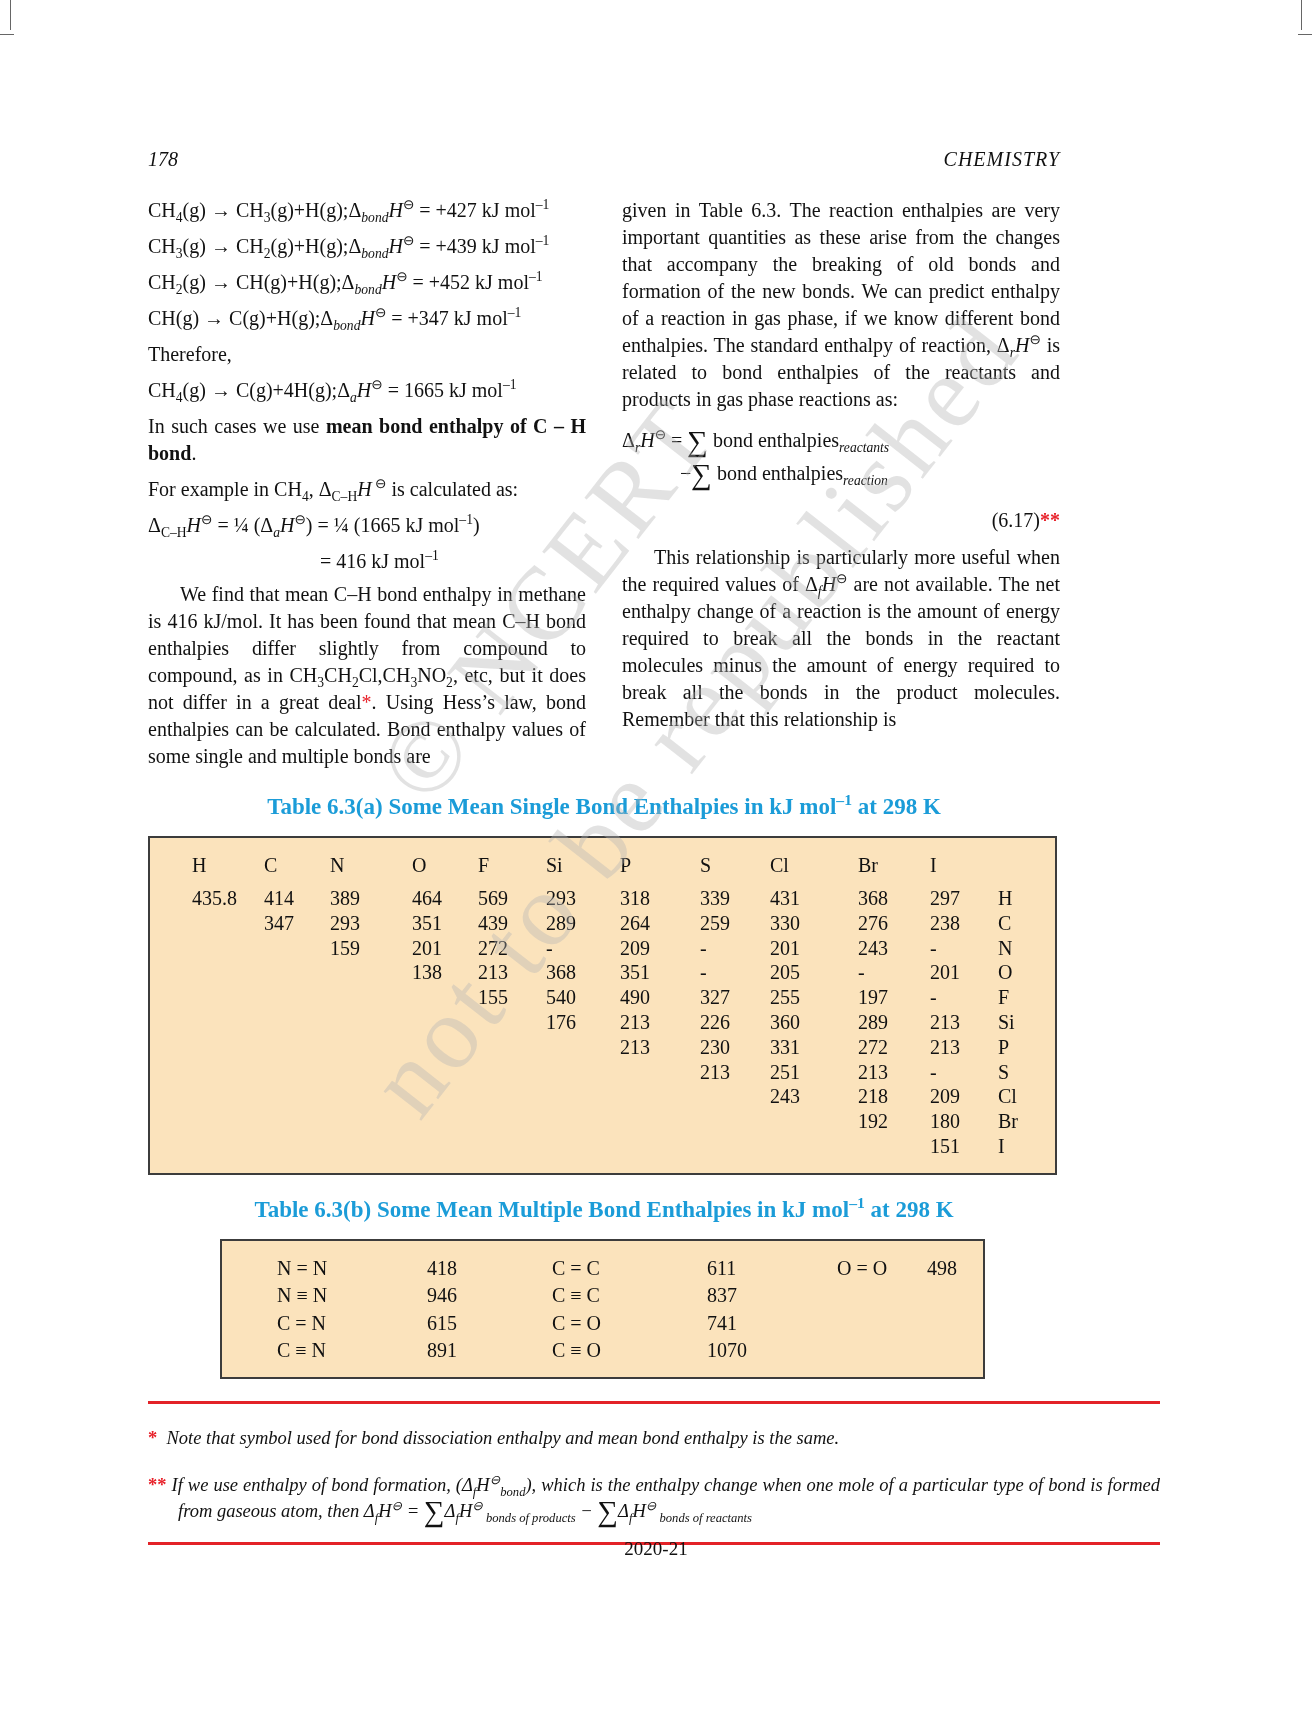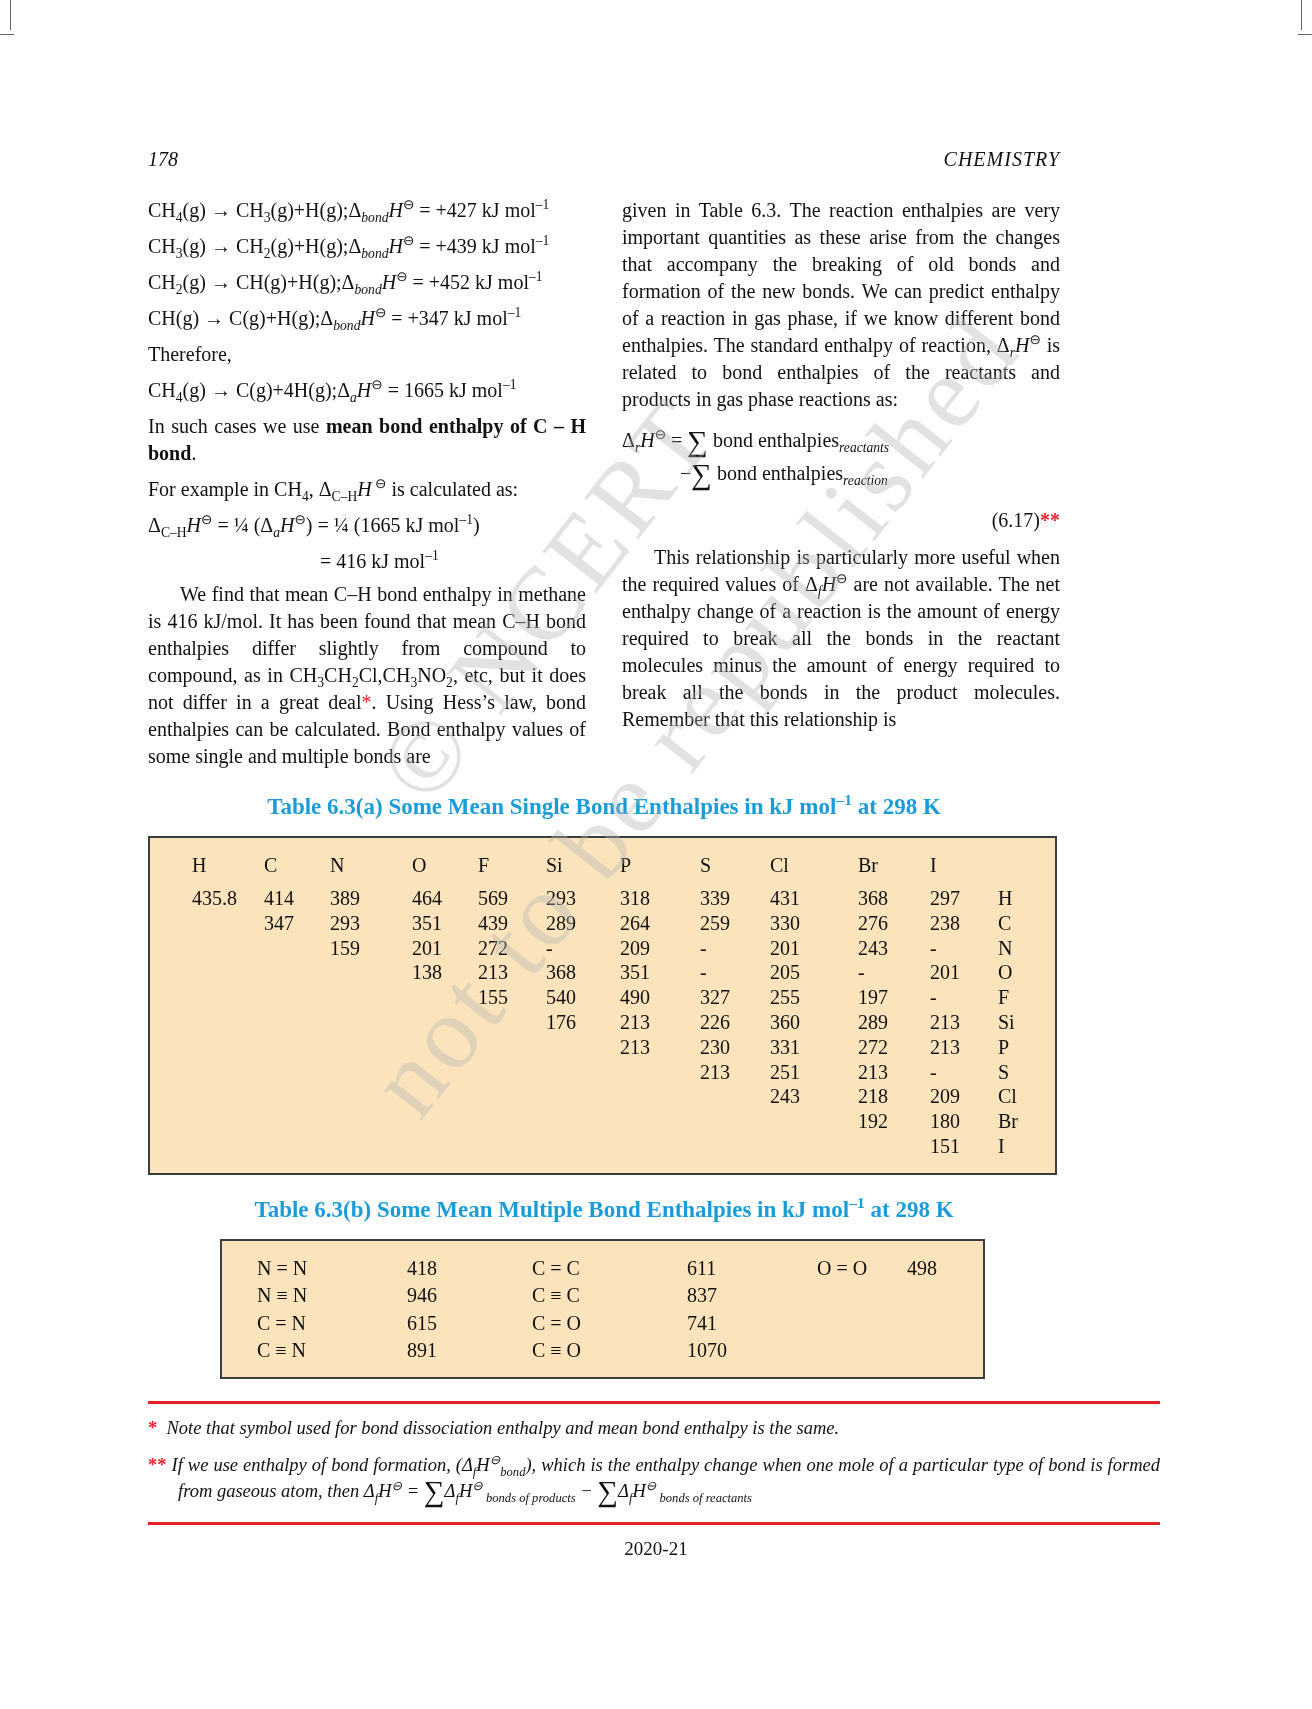--- a/index.html
+++ b/index.html
@@ -56,30 +56,30 @@
   .ta-header { margin-bottom: 8px; line-height: 26px; }
   .ta-cell { text-align: left; }
 
   .table-b {
     width: 765px; margin-left: 72px; background: #fbe3bc; border: 2px solid #3c3c3c;
     padding: 14px 0 12px 0; font-size: 20px;
   }
   .tb-row {
     display: grid;
     grid-template-columns: 150px 125px 155px 130px 90px auto;
-    padding-left: 35px;
+    padding-left: 55px;
     line-height: 27.5px;
   }
 
   .rule { width: 1012px; height: 3px; background: #e32228; }
   .rule.top { margin-top: 22px; }
   .rule.bottom { margin-top: 18px; }
 
   .footnotes { width: 1012px; font-size: 18.5px; line-height: 26px; }
-  .footnote { margin-top: 11px; padding-left: 30px; text-indent: -30px; text-align: justify; }
+  .footnote { margin-top: 21px; padding-left: 30px; text-indent: -30px; text-align: justify; }
   .footnote .fn-body { font-style: italic; }
   .fn-mark { color: #e8212a; font-weight: bold; font-style: normal; }
 
   .pg-footer { position: absolute; left: 0; top: 1538px; width: 100%; text-align: center; font-size: 19px; }
 
   .watermark {
     position: absolute; left: 80px; top: 470px; width: 1080px;
     transform: rotate(-52deg);
     text-align: center;
     color: #b5b5b5; opacity: 0.38;

